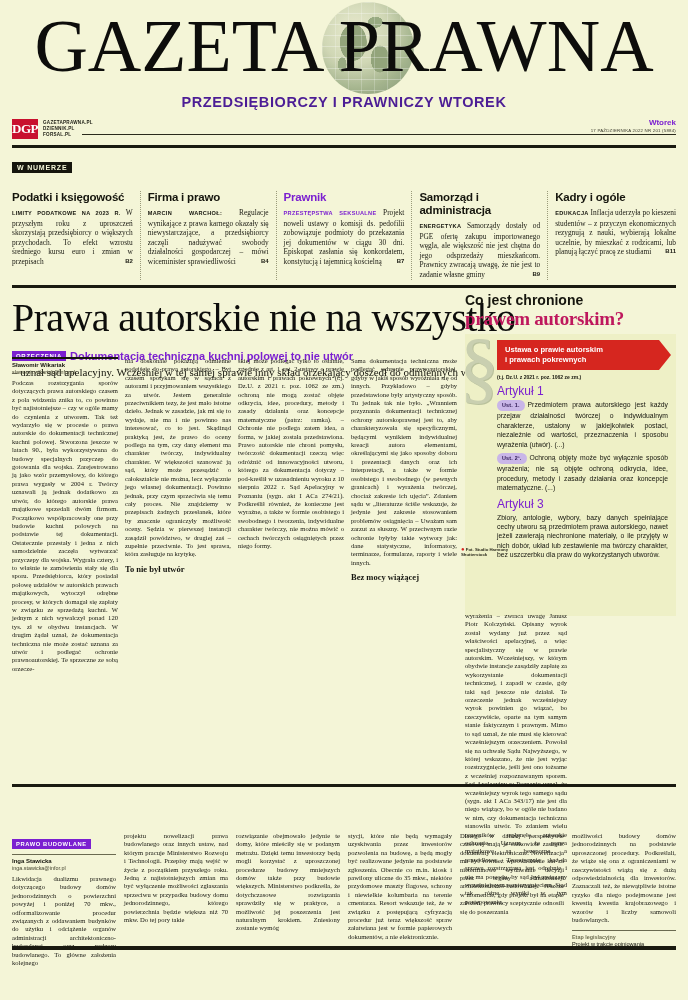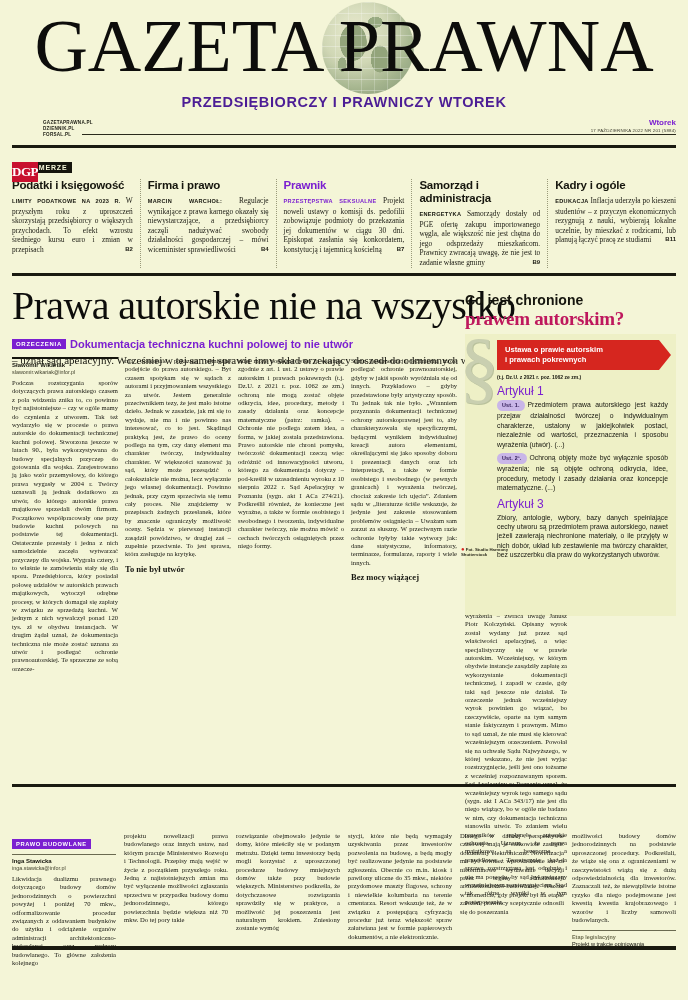--- a/index.html
+++ b/index.html
@@ -47,38 +47,38 @@
     font-weight:bold;font-size:14.5px;letter-spacing:.6px;
     margin-top:-2px;
   }
 
   
   .identbar{position:relative;height:34px;margin:8px 12px 0 12px;}
   .dgp-wrap{position:absolute;left:0;top:1px;display:flex;align-items:flex-start;gap:5px;}
   .dgp-logo{
     width:26px;height:20px;background:#c8102e;color:#fff;
     font-family:"Liberation Serif",serif;font-weight:bold;font-size:13px;
-    display:flex;align-items:center;justify-content:center;letter-spacing:-.5px;margin-top:43px;
+    display:flex;align-items:center;justify-content:center;letter-spacing:-.5px;
   }
   .dgp-sites{font-family:"Liberation Sans",sans-serif;font-size:4.6px;font-weight:bold;
     line-height:6.2px;color:#1b1b12;letter-spacing:.25px;padding-top:1px;}
   .date-wrap{position:absolute;right:0;top:0;text-align:right;}
   .dayname{color:#7b1fd0;font-family:"Liberation Sans",sans-serif;font-weight:bold;font-size:8px;}
   .datefull{font-family:"Liberation Sans",sans-serif;font-size:4.4px;color:#3a3a2c;letter-spacing:.2px;margin-top:1px;}
   .rule-thin{position:absolute;left:70px;right:0;top:16px;height:1px;background:#2a2a1c;}
   .rule-thick{position:absolute;left:0;right:0;top:27px;height:3px;background:#1a1a10;}
 
   
   .wn-tag{margin:4px 12px 0 12px;}
   .wn-tag span{
     display:inline-block;background:#15150d;color:#f4f5d7;
     font-family:"Liberation Sans",sans-serif;font-weight:bold;font-size:7px;
     letter-spacing:.8px;padding:2px 5px 2px 5px;
   }
-  .navgrid{display:flex;margin:5px 12px 0 12px;}
+  .navgrid{display:flex;margin:17px 12px 0 12px;}
   .navcol{flex:1;padding:0 7px;border-left:1px dotted #9a9a7a;}
   .navcol:first-child{border-left:none;padding-left:0;}
   .navcol:last-child{padding-right:0;}
   .navcol h3{
     margin:0 0 4px 0;font-family:"Liberation Sans",sans-serif;
     font-weight:bold;font-size:11.5px;line-height:13px;color:#15150d;letter-spacing:-.2px;
   }
   .navcol.c2 h3,.navcol.c3 h3{color:#7b1fd0;font-weight:bold;}
   .navcol p{
     margin:0;font-family:"Liberation Serif",serif;font-size:7.4px;line-height:9.6px;

